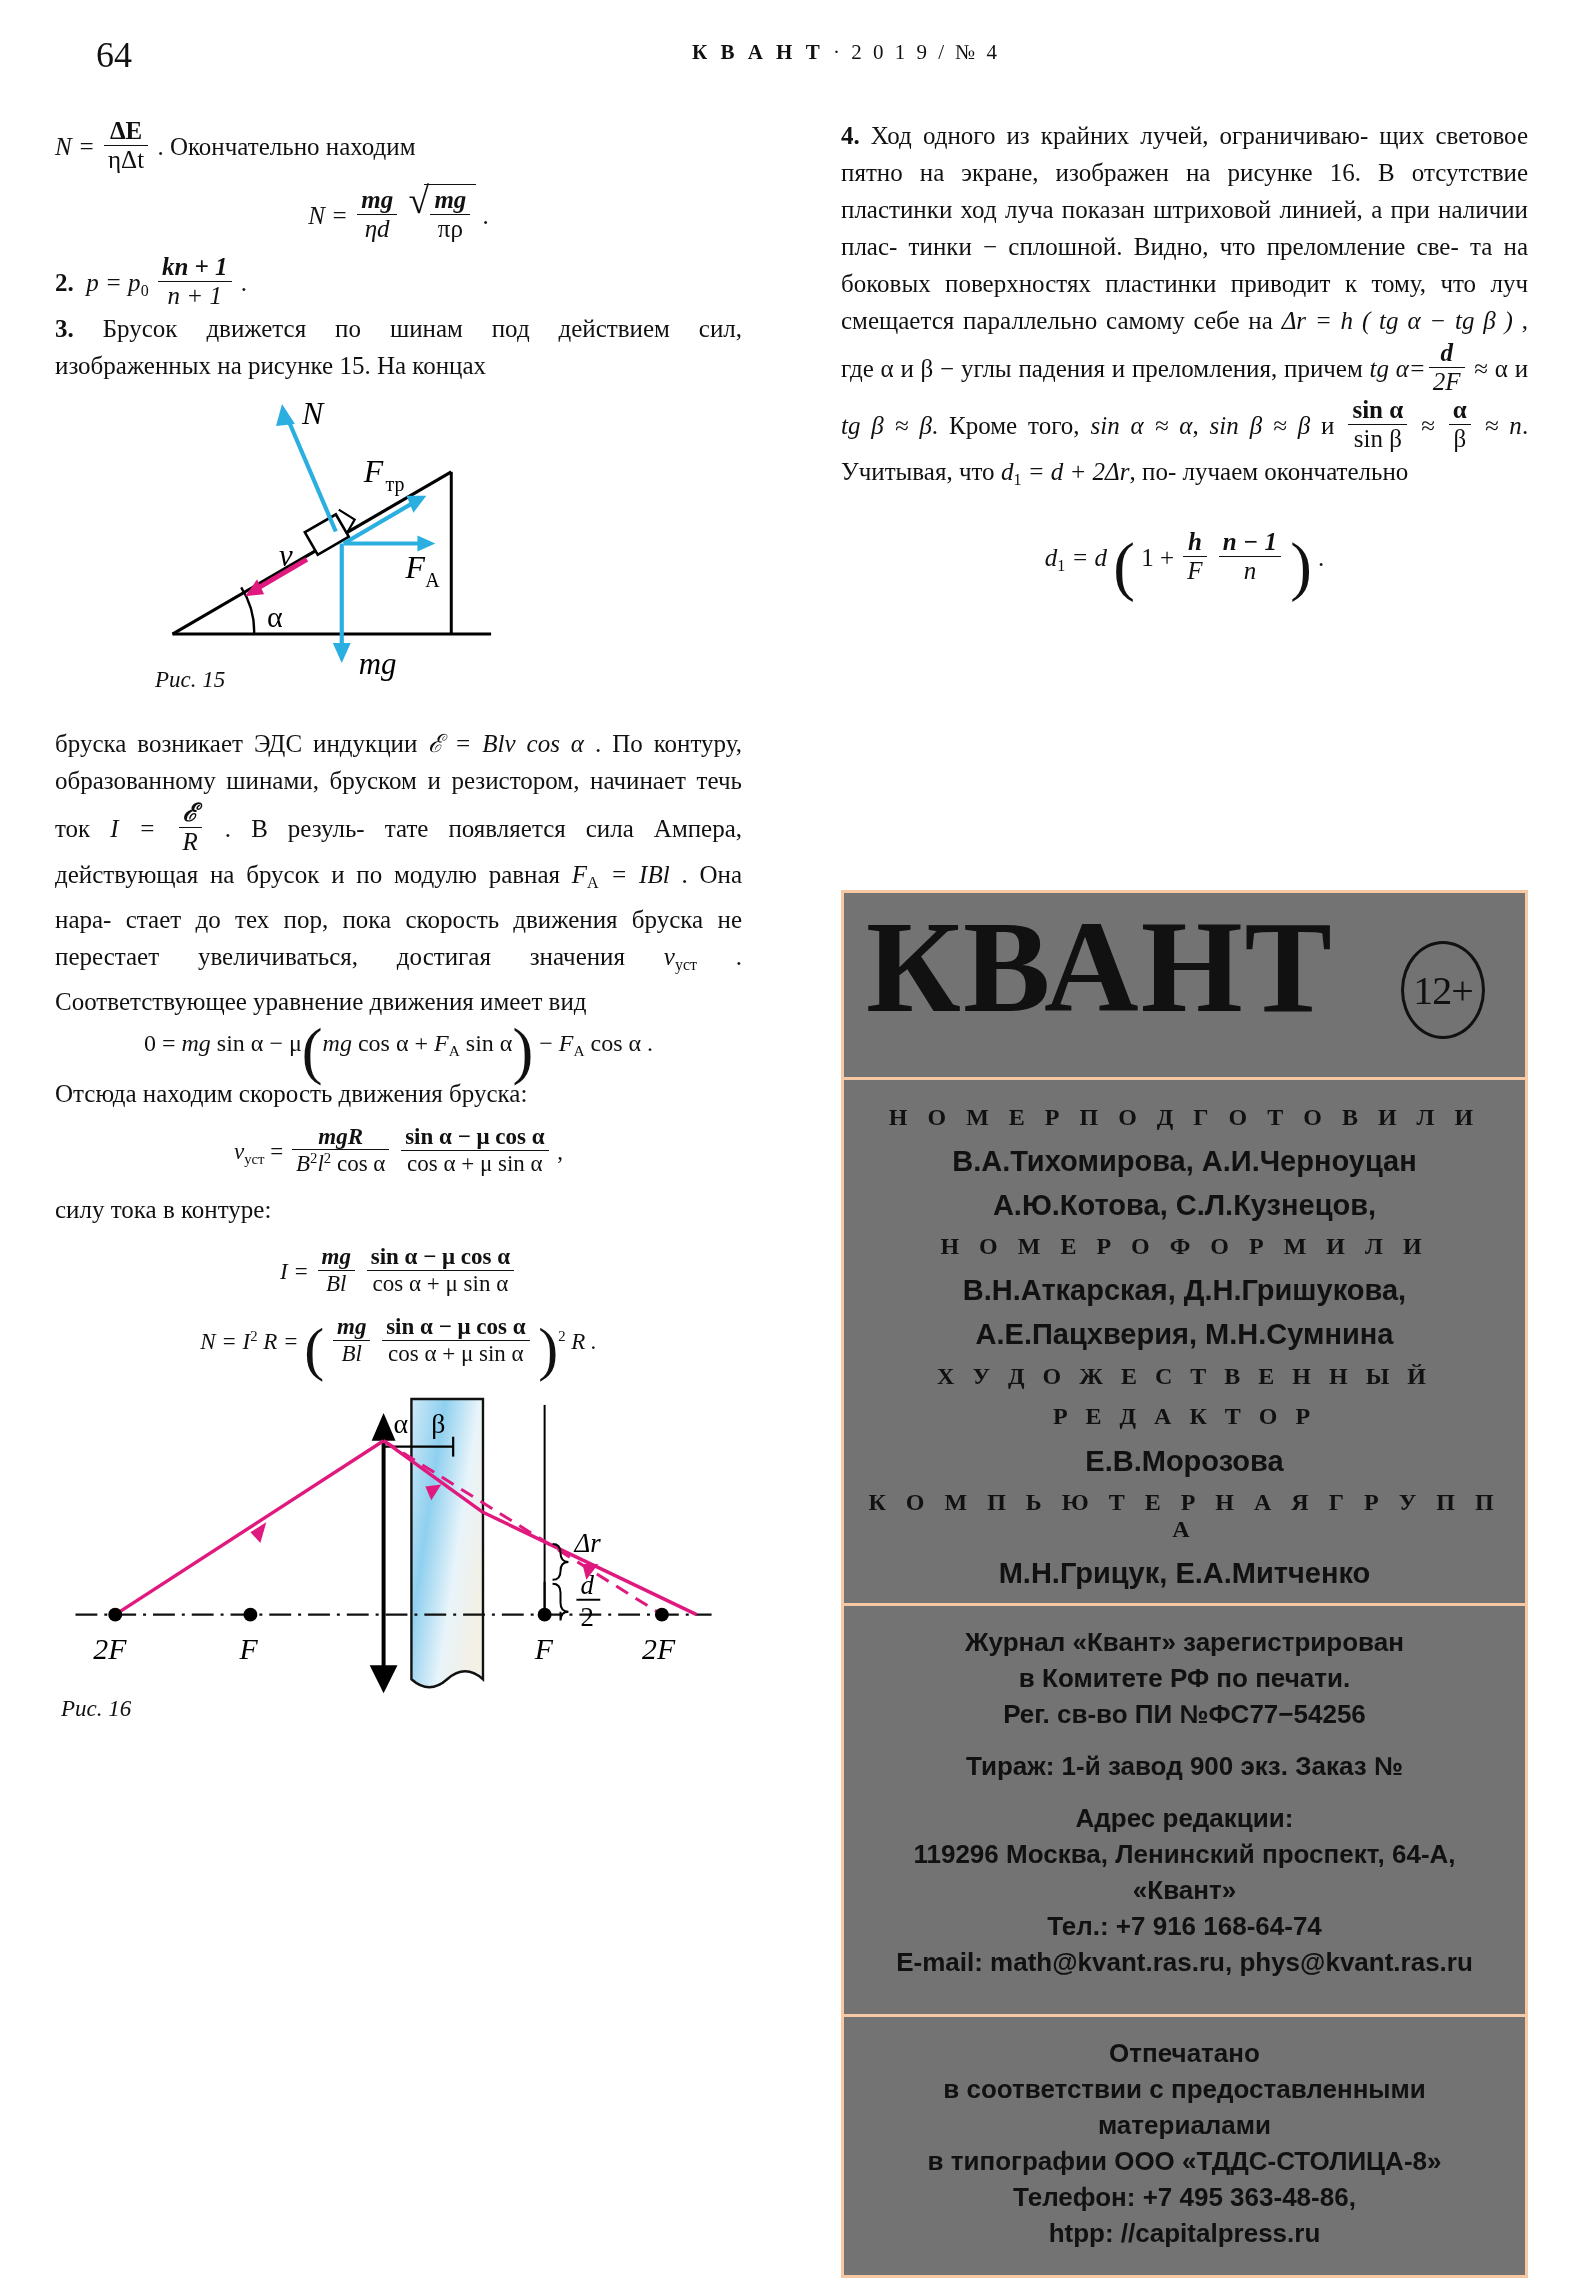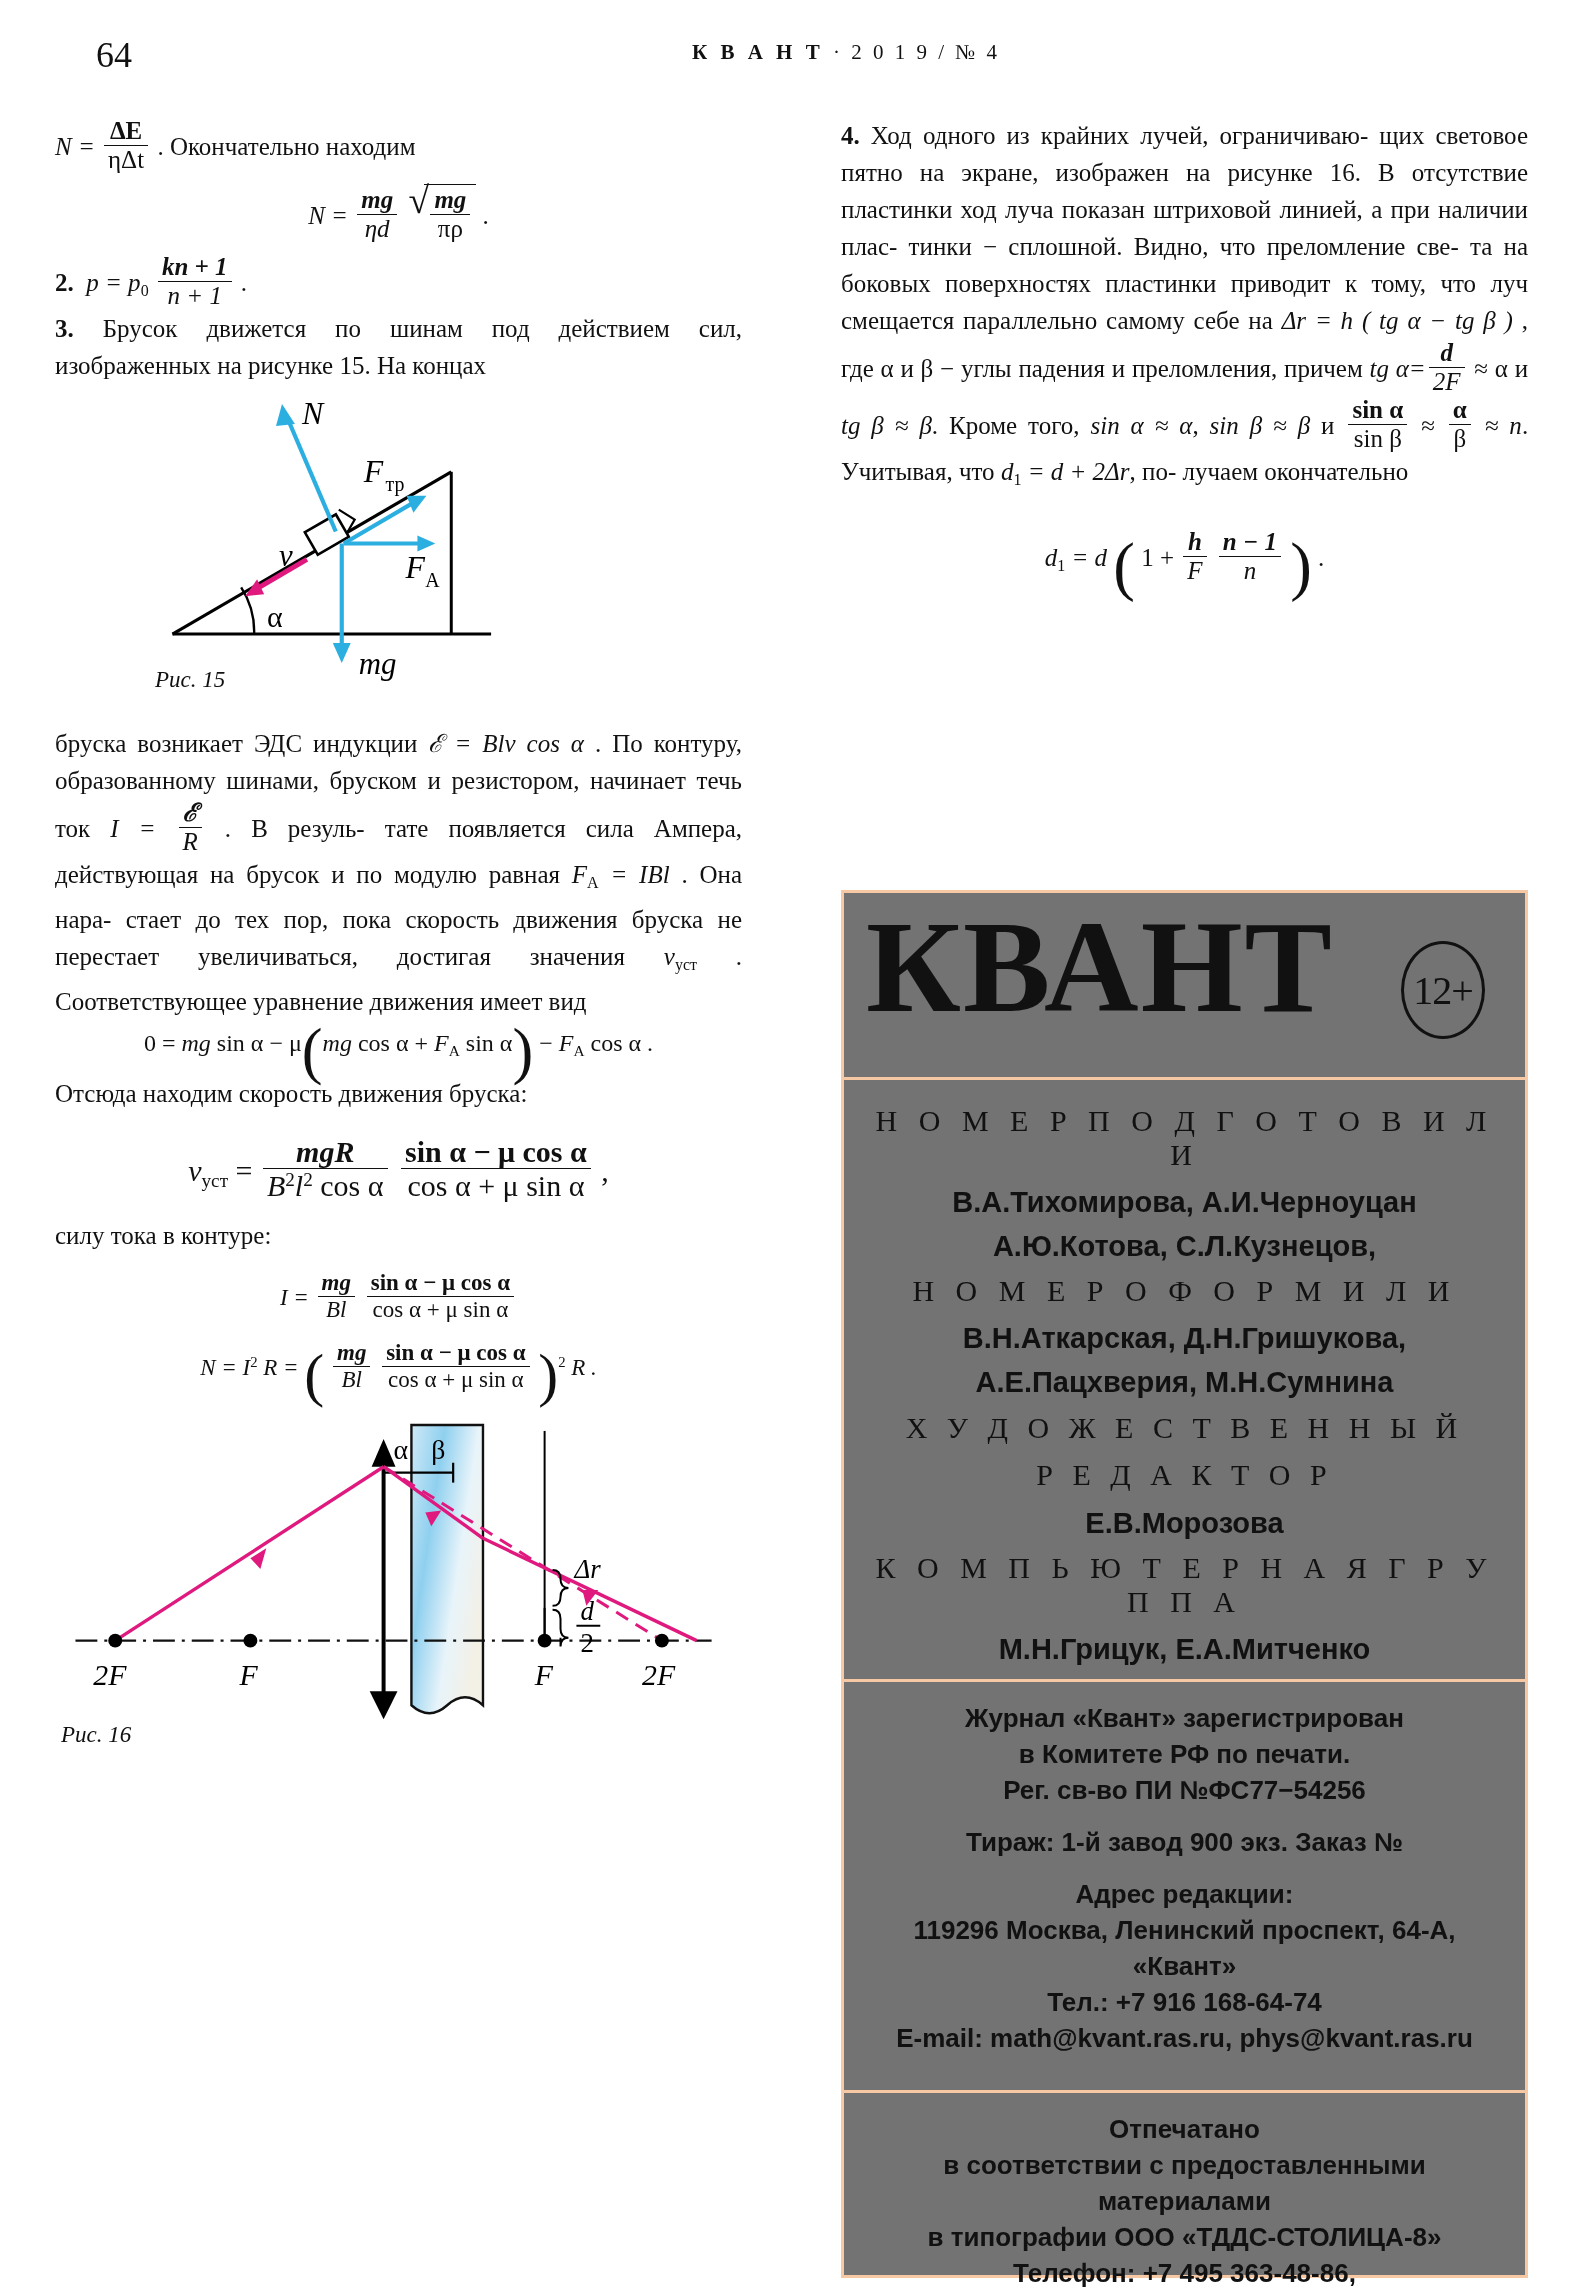--- a/index.html
+++ b/index.html
@@ -72,21 +72,21 @@
   .ad-age{
     position:absolute;right:40px;top:48px;
     width:78px;height:92px;border:3px solid #111;border-radius:50%;
     font-size:40px;display:flex;align-items:center;justify-content:center;
     letter-spacing:-1px;
   }
   .ad-rule{height:3px;background:#f6c9a4;margin:0;}
   .ad-sect{padding:14px 18px 10px 18px;text-align:center;}
   .ad-head{
     font-family:"Liberation Serif","DejaVu Serif",serif;
-    font-weight:400;font-size:30px;letter-spacing:7px;margin:10px 0 12px 0;
+    font-weight:700;font-size:24px;letter-spacing:7px;margin:10px 0 12px 0;
   }
   .ad-head.tight{letter-spacing:6px;line-height:1.18;}
   .ad-names{
     font-family:"Liberation Sans","DejaVu Sans",sans-serif;
     font-weight:700;font-size:29px;line-height:36px;margin:0 0 8px 0;
   }
   .ad-block{
     font-family:"Liberation Sans","DejaVu Sans",sans-serif;
     font-weight:700;font-size:26px;line-height:36px;text-align:center;
     margin:0;
@@ -209,21 +209,21 @@
       <span class="mi">v</span><span class="sub">уст</span>
       <span>. Соответствующее уравнение движения имеет вид</span>
     </p>
 
     <div class="eq" style="font-size:24px;">
       <span class="mn">0 = </span><span class="mi">mg</span> sin α − μ<span class="bigparen">(</span><span class="mi">mg</span> cos α + <span class="mi">F</span><span class="sub">A</span> sin α<span class="bigparen">)</span> − <span class="mi">F</span><span class="sub">A</span> cos α .
     </div>
 
     <p class="body">Отсюда находим скорость движения бруска:</p>
 
-    <div class="eq" style="font-size:30px;margin-top:23px;">
+    <div class="eq" style="font-size:23px;margin-top:12px;">
       <span class="mi">v</span><span class="sub">уст</span>
       <span>=</span>
       <span class="frac">
         <span class="num mi">mgR</span>
         <span class="den"><span class="mi">B</span><span class="sup">2</span><span class="mi">l</span><span class="sup">2</span> cos α</span>
       </span>
       <span class="frac">
         <span class="num">sin α − μ cos α</span>
         <span class="den">cos α + μ sin α</span>
       </span>

